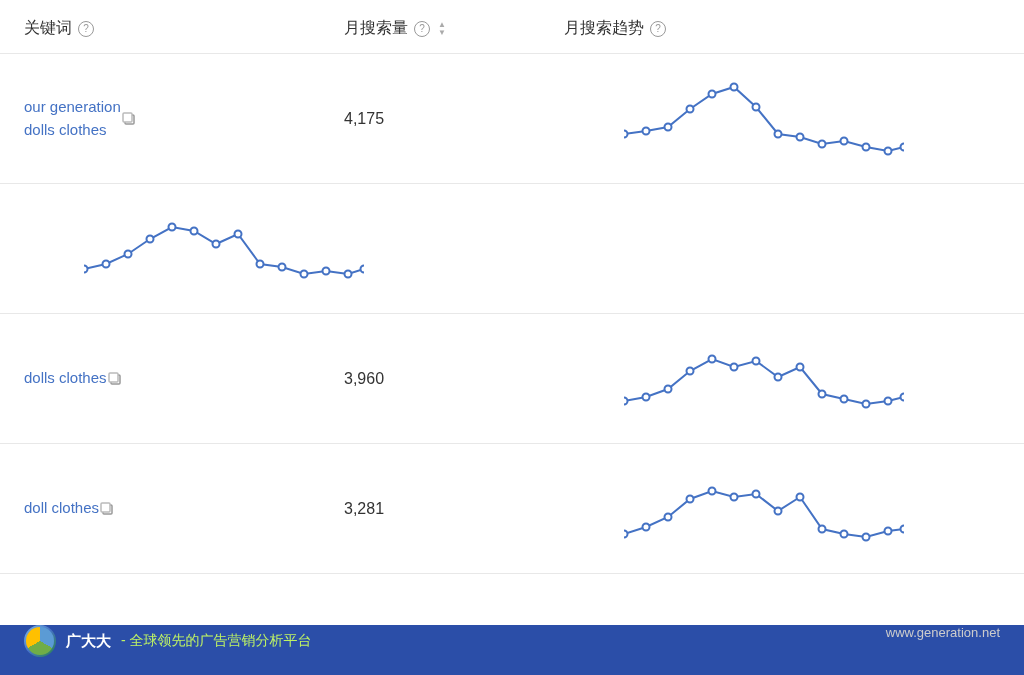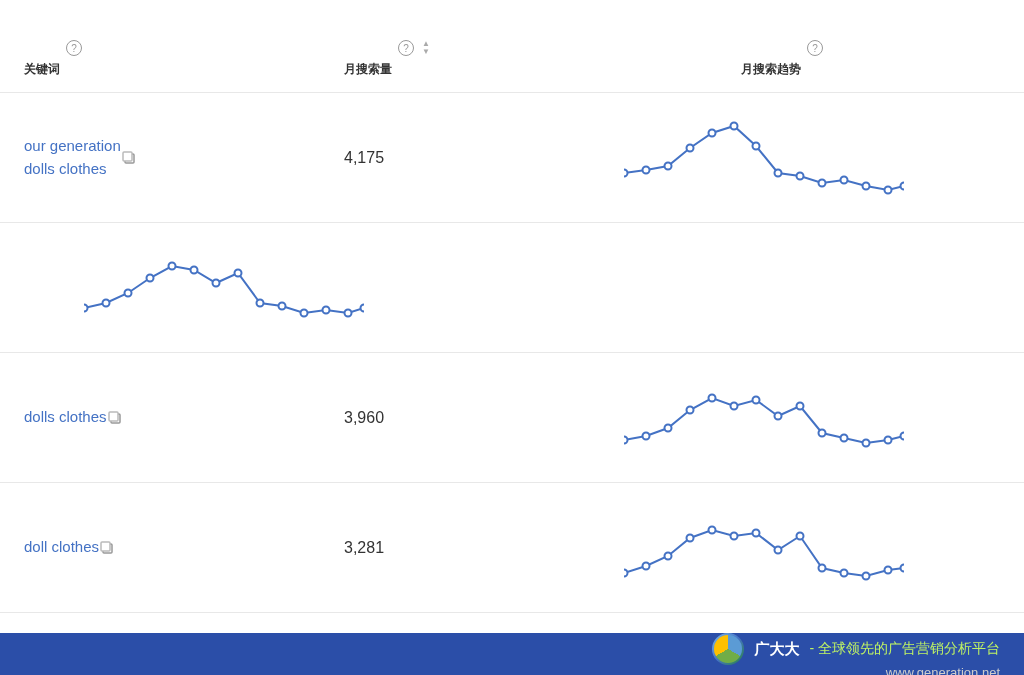--- a/index.html
+++ b/index.html
@@ -33,28 +33,26 @@
       width: 220px;
       display: flex;
       align-items: center;
       gap: 6px;
       text-align: center;
     }
     .col-trend {
       flex: 1;
       display: flex;
       align-items: center;
-      justify-content: center;
       gap: 6px;
     }
     .header-label {
-      font-size: 12px;
+      font-size: 16px;
       color: #333;
-      font-weight: 700;
-      margin-top: 43px;
+      font-weight: 400;
     }
     .help-icon {
       display: inline-flex;
       align-items: center;
       justify-content: center;
       width: 16px;
       height: 16px;
       border-radius: 50%;
       border: 1.5px solid #999;
       color: #999;
@@ -108,28 +106,27 @@
       color: #333;
     }
     .cell-trend {
       flex: 1;
       display: flex;
       align-items: center;
       justify-content: flex-start;
       padding-left: 60px;
     }
     .footer {
-      height: 42px;
+      height: 50px;
       background: #2B4EA8;
       display: flex;
-      align-items: flex-end;
+      align-items: flex-start;
       justify-content: space-between;
       padding: 0 24px;
       flex-shrink: 0;
-      flex-direction: column;
     }
     .footer-left {
       display: flex;
       align-items: center;
       gap: 10px;
     }
     .footer-logo {
       width: 32px;
       height: 32px;
       border-radius: 50%;

